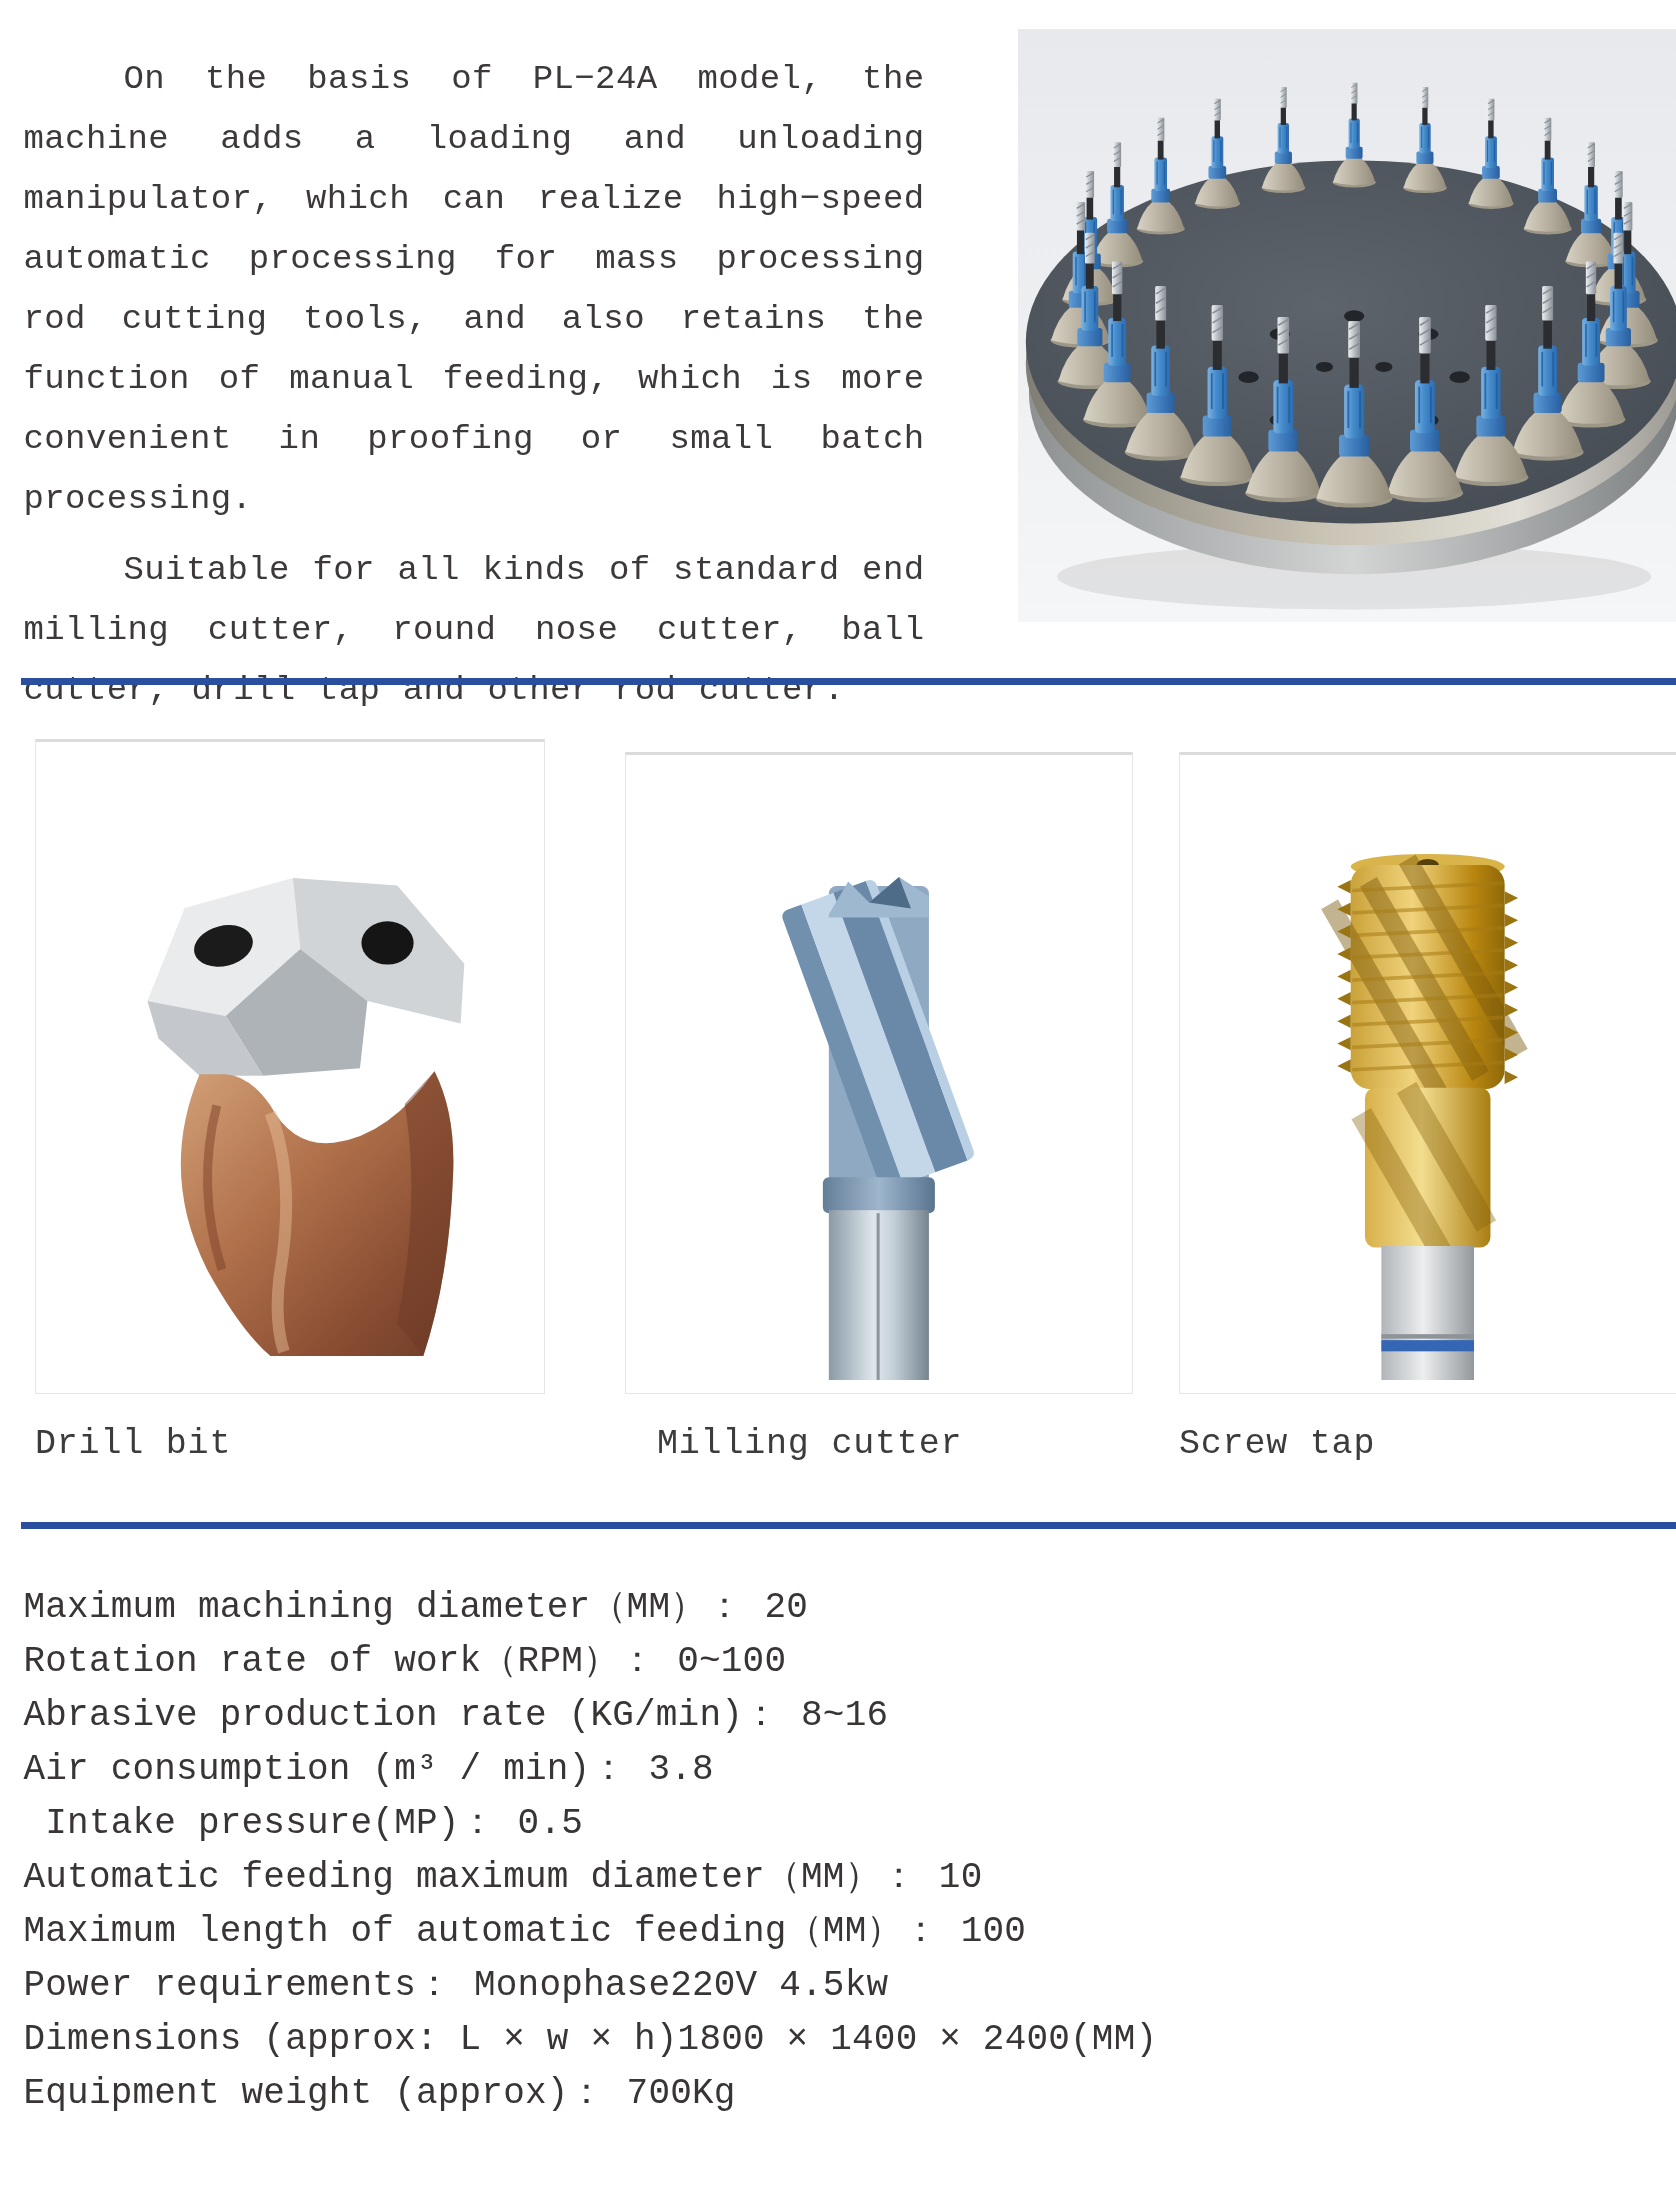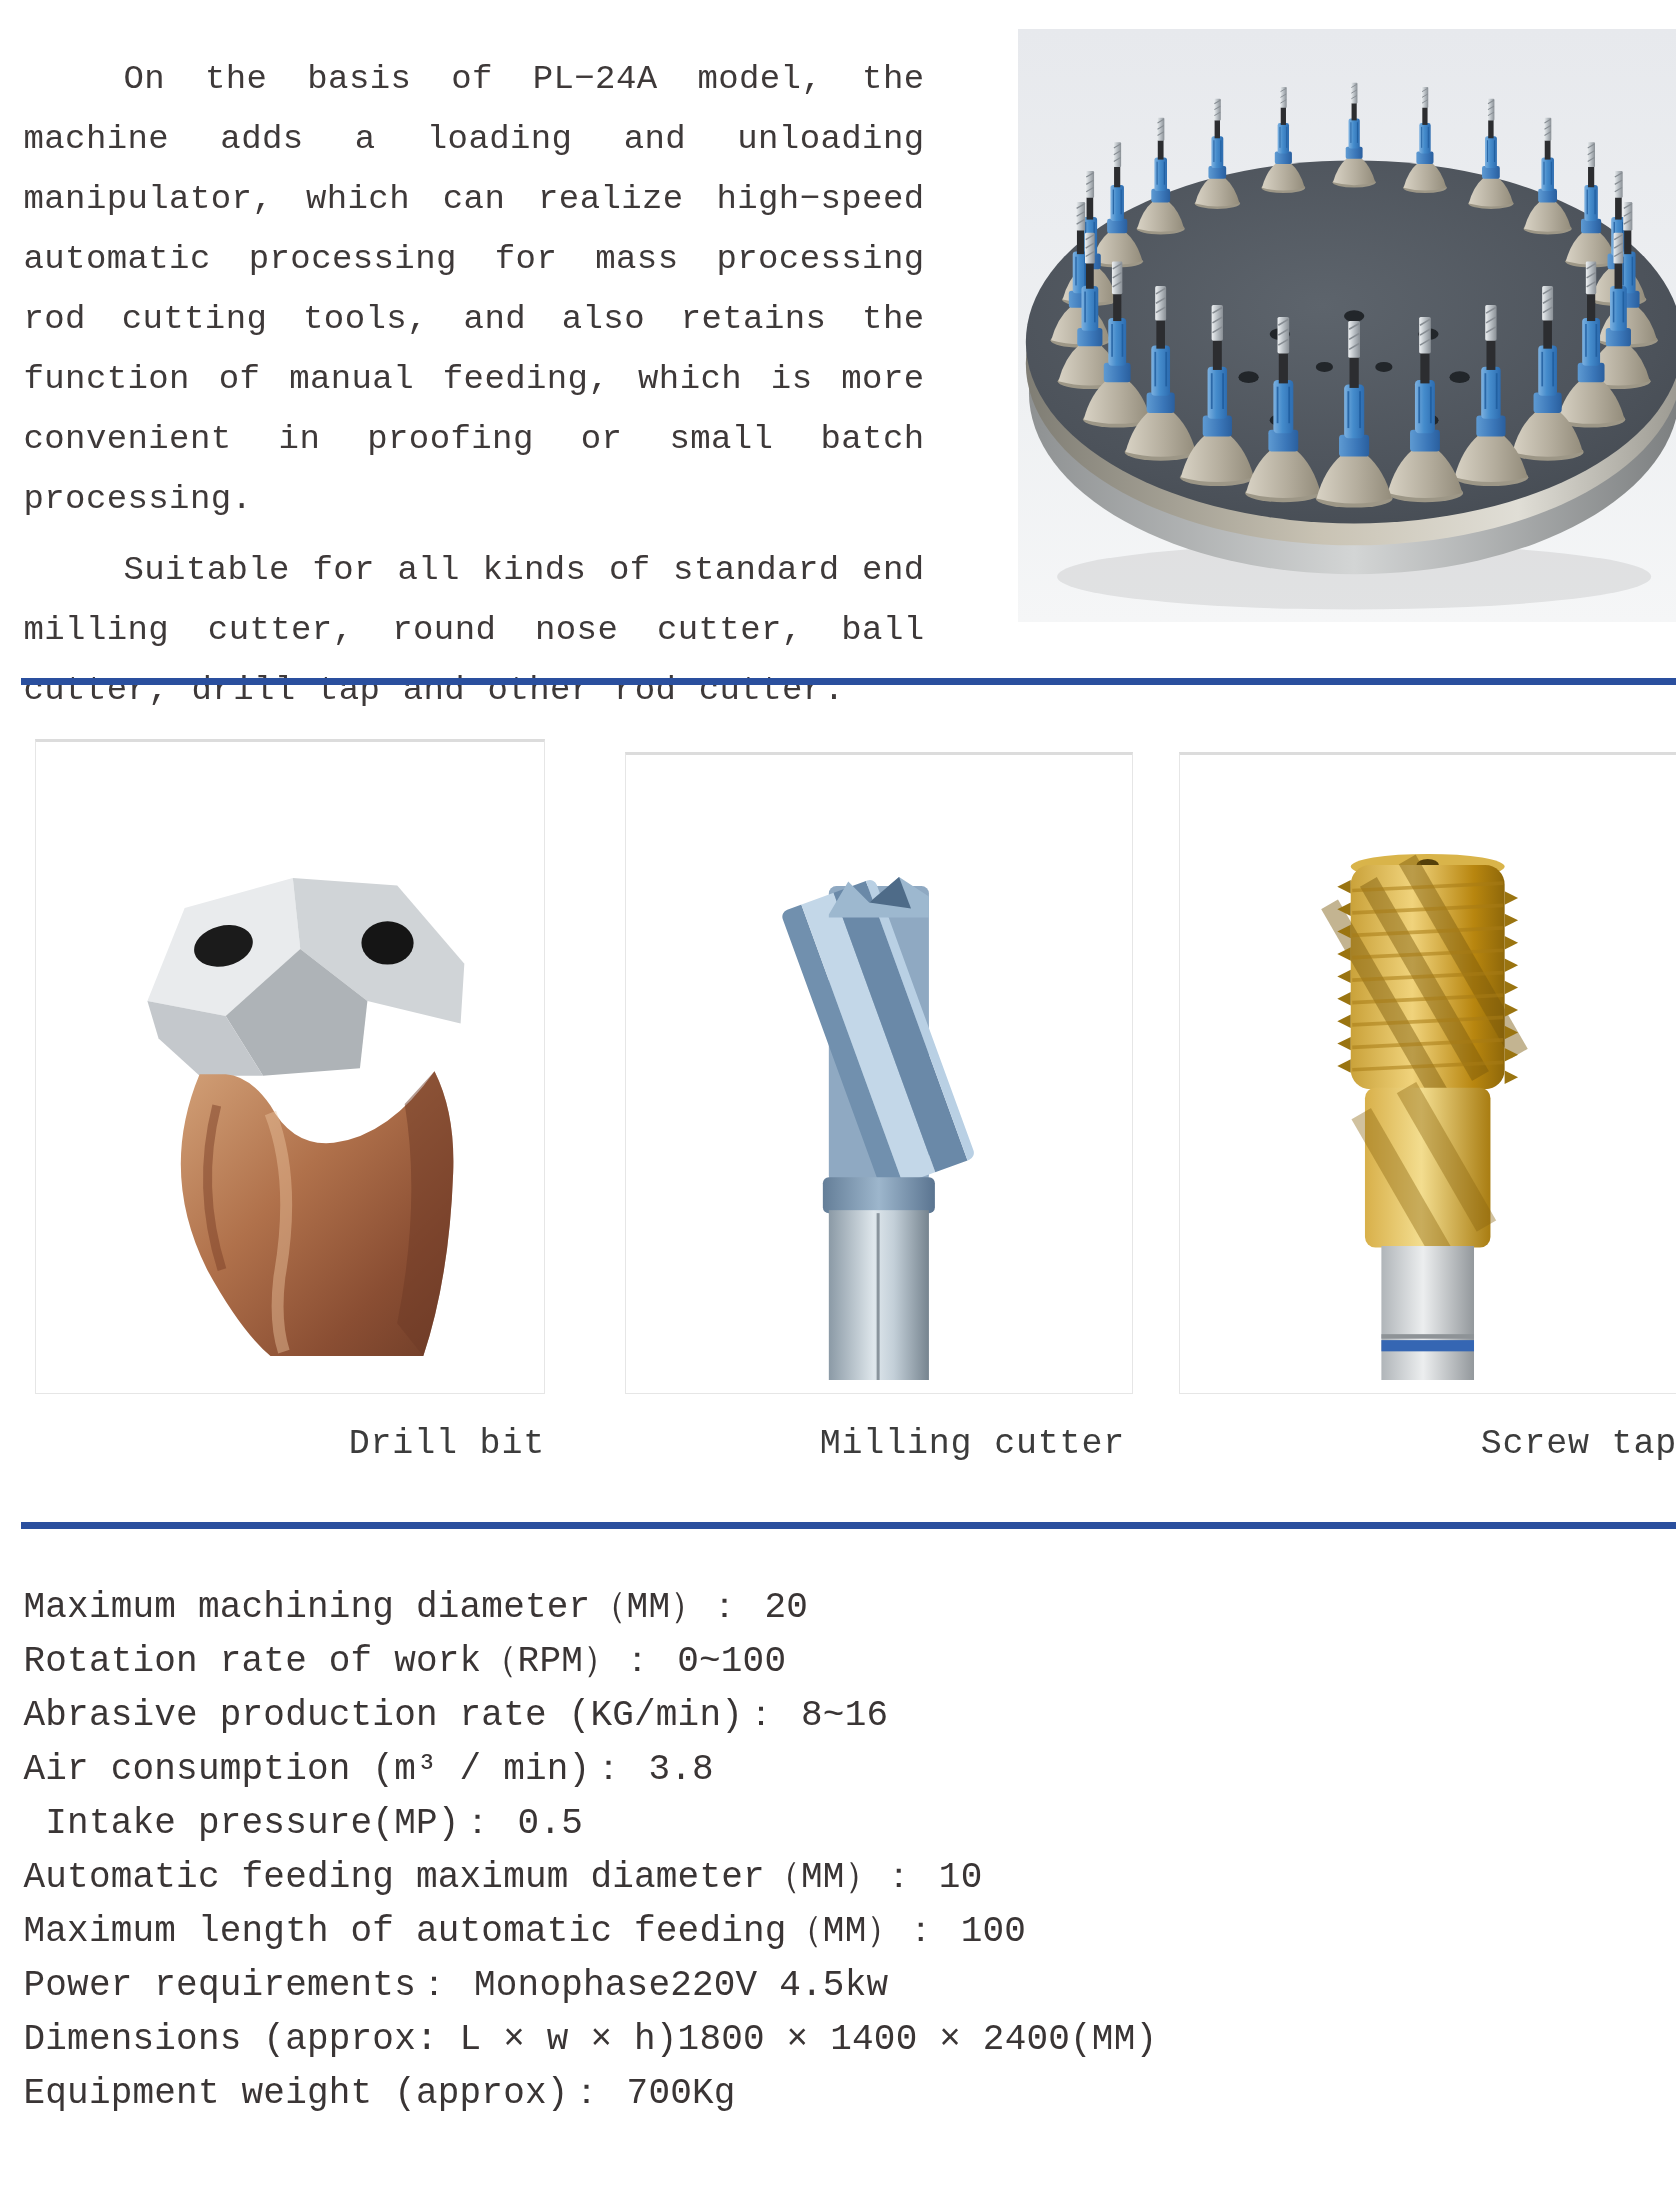--- a/index.html
+++ b/index.html
@@ -35,24 +35,24 @@
     border:1.6px solid #e6e6e6;border-top:3.9px solid #dcdcdc;
     box-sizing:border-box;display:flex;align-items:center;justify-content:center;
   }
   .card1{left:35px;top:710px;width:510px;height:655px;}
   .card2{left:625px;top:723px;width:508px;height:642px;}
   .card3{left:1179px;top:723px;width:498px;height:642px;}
   .tool-card svg{display:block;width:96%;height:96%;}
 
   .caption{
     position:absolute;top:1393px;height:44px;
-    font-size:35px;line-height:44px;color:#3c3c3c;text-align:right;letter-spacing:0.8px;
+    font-size:35px;line-height:44px;color:#3c3c3c;text-align:left;letter-spacing:0.8px;
   }
   .cap1{left:35px;width:510px;}
-  .cap2{left:617px;width:508px;}
+  .cap2{left:657px;width:508px;}
   .cap3{left:1179px;width:498px;}
 
   
   .specs{
     position:absolute;left:23.5px;top:1552px;width:1630px;
     font-size:36px;line-height:54px;letter-spacing:0.2px;color:#3a3535;
   }
   .spec-line{white-space:pre-wrap;}
 </style>
 </head>

